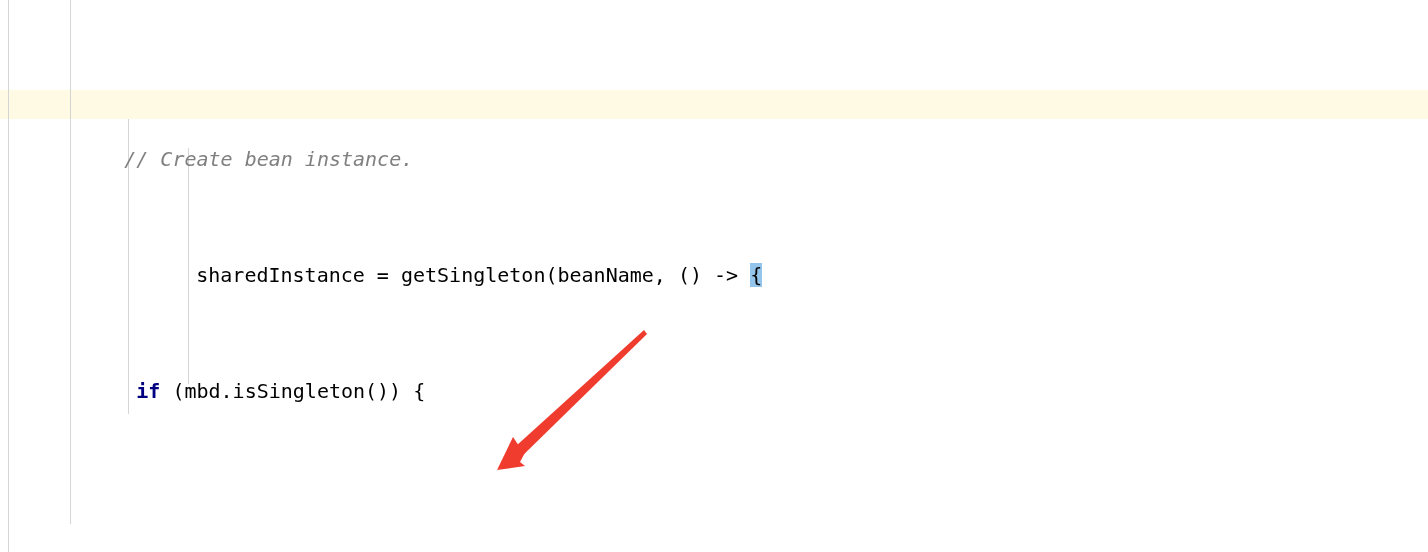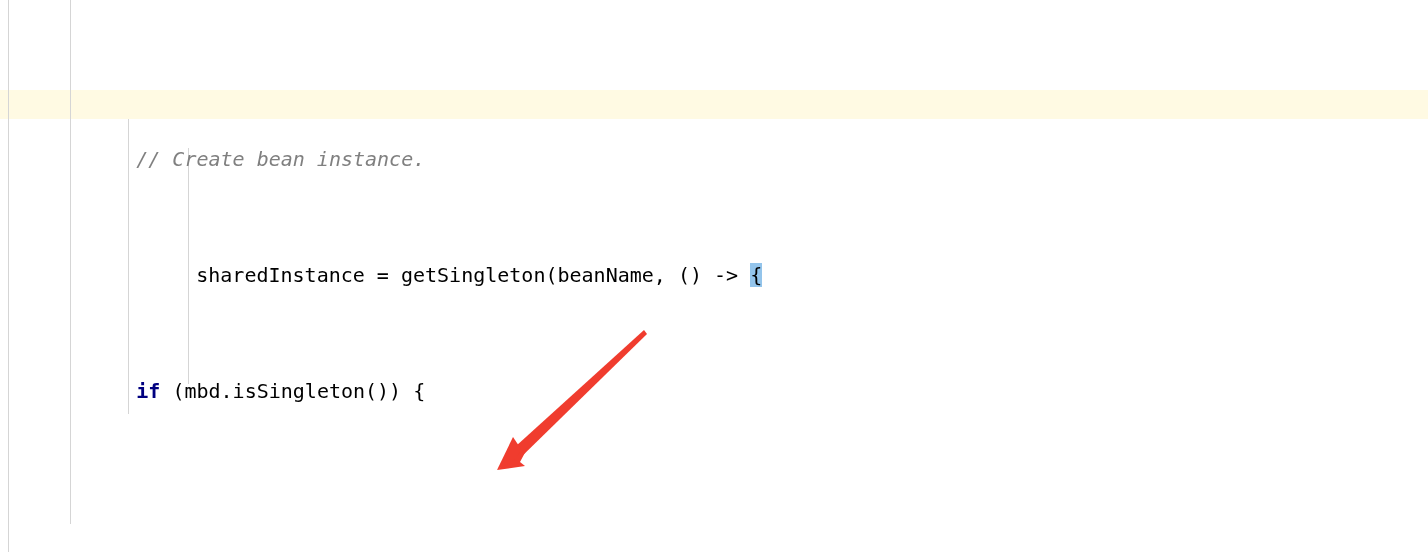--- a/index.html
+++ b/index.html
@@ -91,21 +91,21 @@
   <div id="caret-row" style="top:90px;"></div>
 
   <div class="guide" style="left:8px;  top:0px;   height:552px;"></div>
   <div class="guide" style="left:70px; top:0px;   height:524px;"></div>
   <div class="guide" style="left:128px;top:119px; height:295px;"></div>
   <div class="guide" style="left:188px;top:148px; height:236px;"></div>
 
   <div id="code">
 
 
-    <div class="ln" style="padding-left:52px;margin-left:12px;">
+    <div class="ln" style="padding-left:52px;">
       <span class="cmt">// Create bean instance.</span>
     </div>
 
     <div class="ln" style="padding-left:124px;">
       <span class="id">sharedInstance = getSingleton(beanName, () -&gt; </span><span class="bmatch">{</span>
     </div>
 
     <div class="ln" style="padding-left:64px;">
       <span class="kw">if</span><span class="id"> (mbd.isSingleton()) {</span>
     </div>

